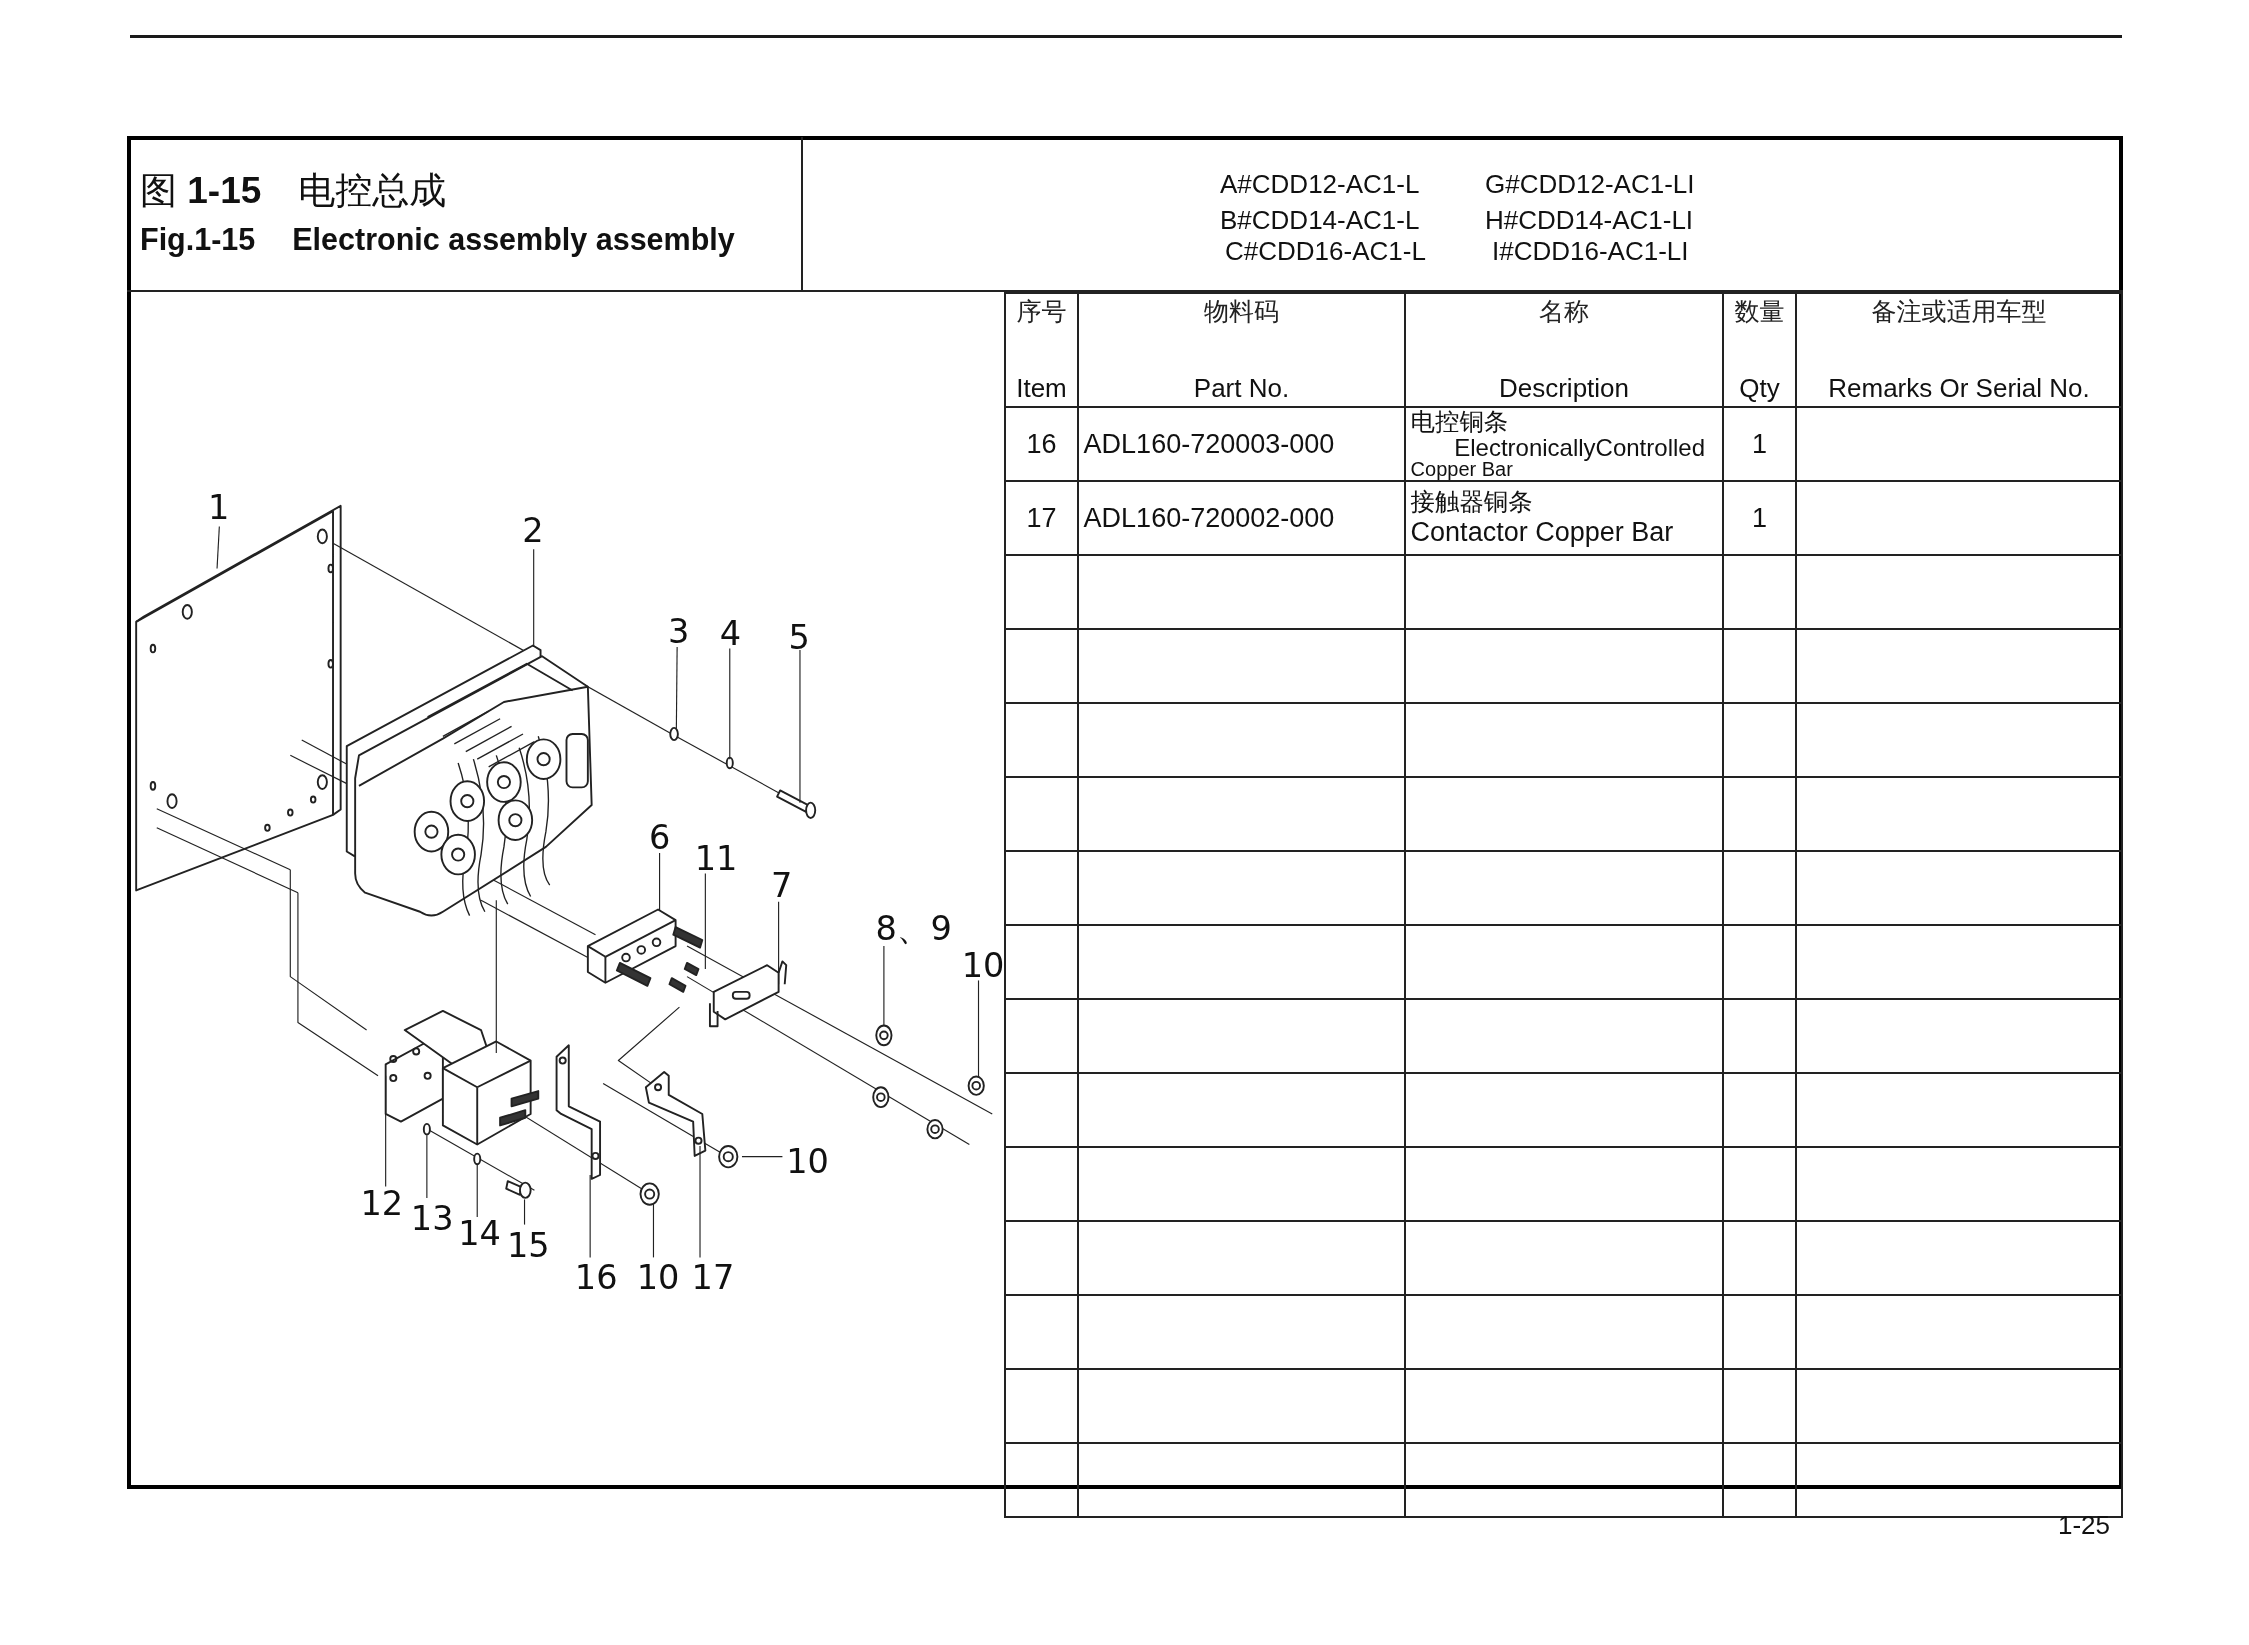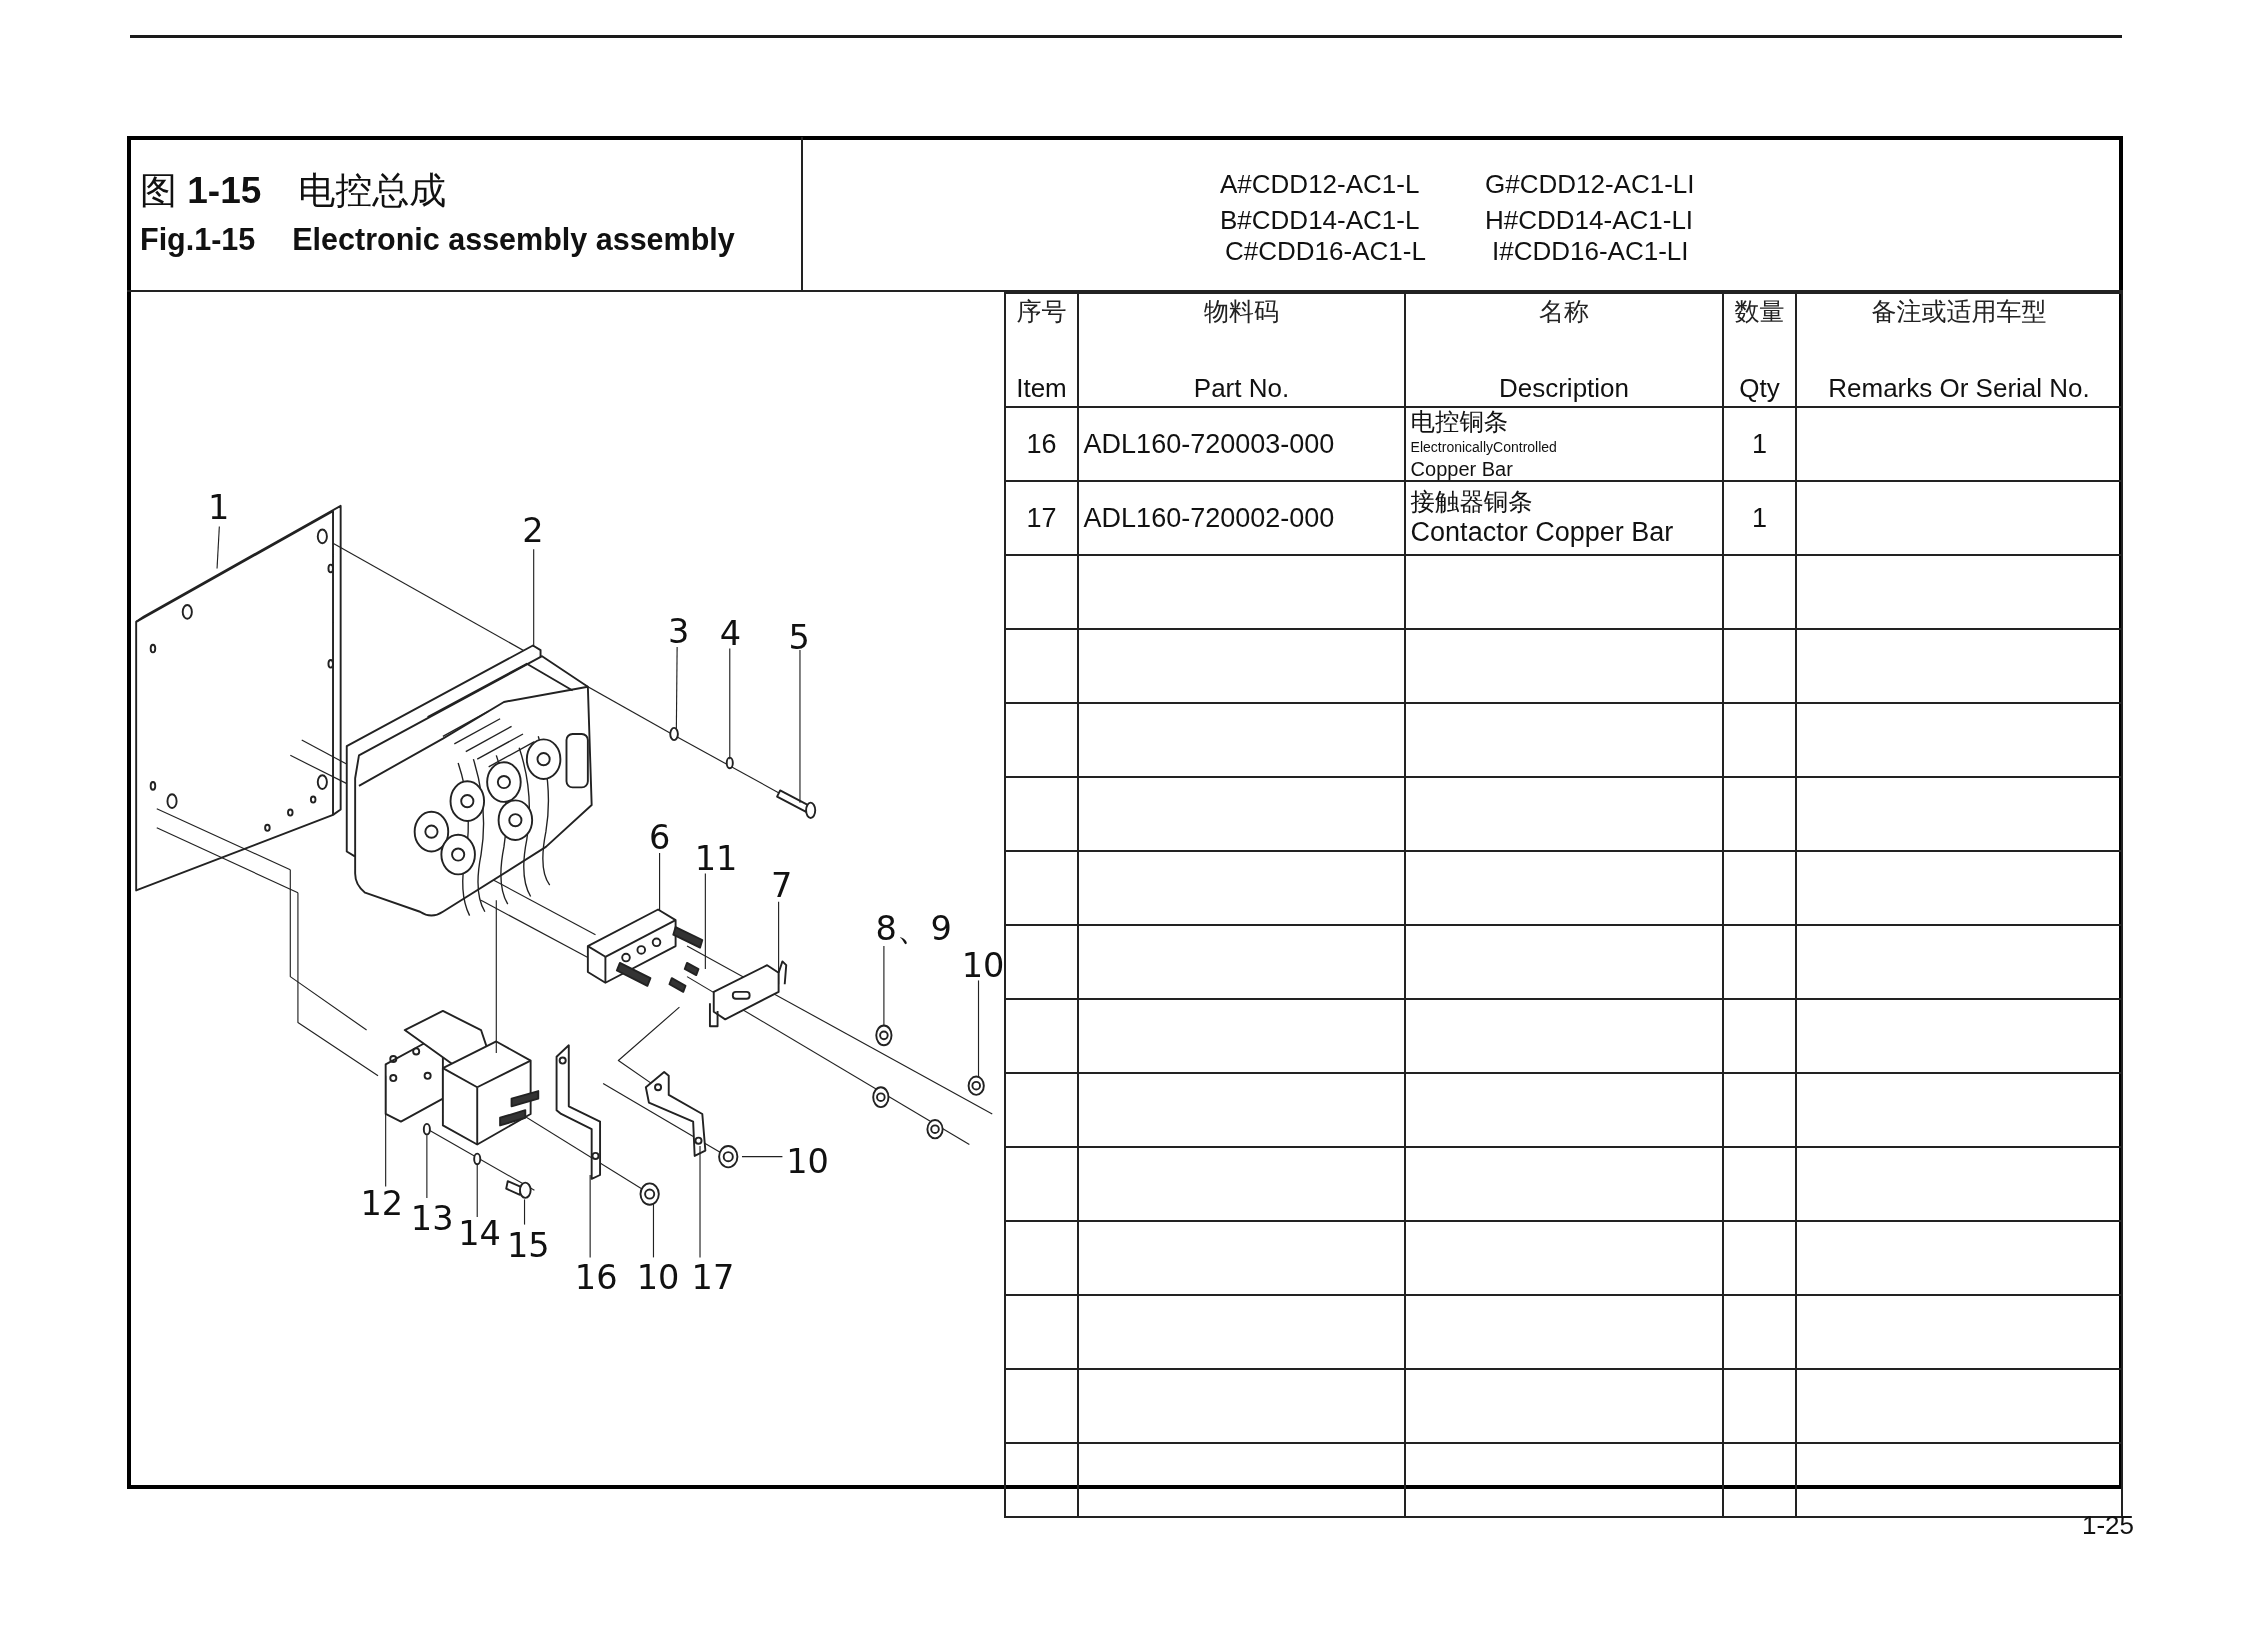--- a/index.html
+++ b/index.html
@@ -18,24 +18,24 @@
   
   .ptable { position:absolute; left:1004px; top:292px; width:1117px; border-collapse:collapse; table-layout:fixed; }
   .ptable td, .ptable th { border:2.3px solid #222; padding:0; font-weight:normal; text-align:center; vertical-align:middle; }
   .ptable tr { height:74px; }
   .ptable thead tr { height:92px; }
   .ptable th .cn { display:block; font-family:"DejaVu Serif", "Liberation Serif", serif; font-size:25px; line-height:35px; color:#222; }
   .ptable th .en { display:block; font-size:26px; line-height:35px;margin-top:42px; }
   .ptable td { font-size:27px; }
   .ptable td.left { text-align:left; padding-left:4.6px; }
   .desc-cn { display:block; font-family:Liberation Serif, serif; font-size:24.4px; line-height:27.5px; }
-  .desc-en-sm { display:flex; justify-content:flex-start; font-size:14px; line-height:23px; padding-right:17px; }
+  .desc-en-sm { display:flex; justify-content:flex-end; font-size:24px; line-height:23px; padding-right:17px; }
   .desc-en-sm2 { display:block; font-size:20px; line-height:21.4px; }
   .desc-en { display:block; font-size:27px; line-height:32px; }
-  .page-num { position:absolute; right:116px; top:1510px; font-size:26px; line-height:30.5px; }
+  .page-num { position:absolute; right:140px; top:1510px; font-size:26px; line-height:30.5px; }
   svg.diagram { position:absolute; left:0; top:0; }
   .lbl { font-family:"DejaVu Sans", sans-serif; font-size:44px; fill:#111; }
 </style>
 </head>
 <body>
 
 <div class="top-rule"></div>
 <div class="frame"></div>
 <div class="hdr-line"></div>
 <div class="title-div"></div>

